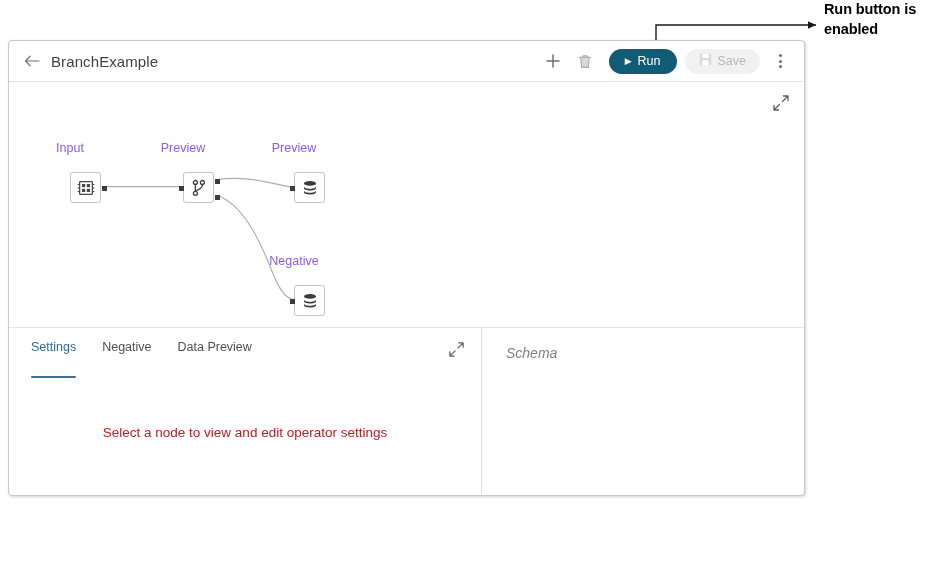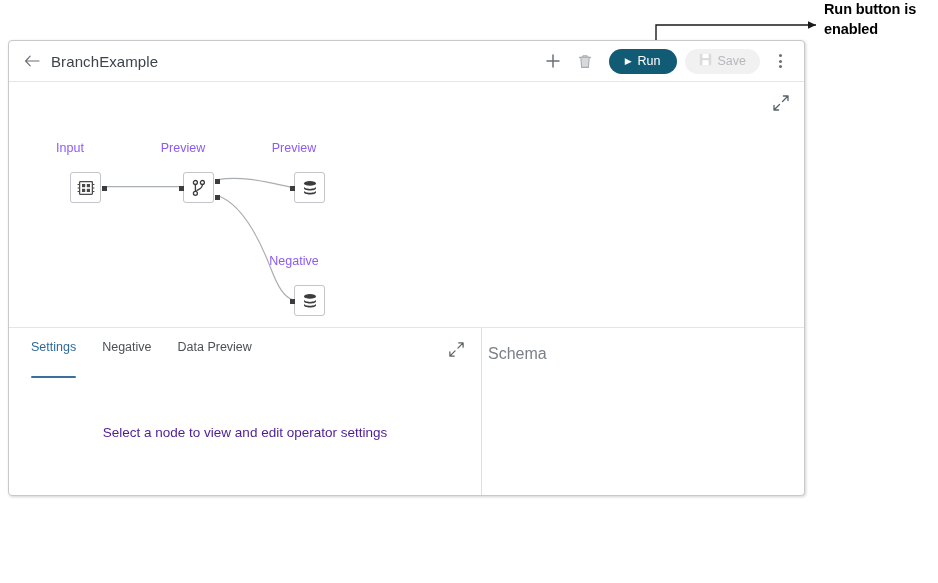--- a/index.html
+++ b/index.html
@@ -212,33 +212,34 @@
     right: 16px; top: 13px;
     width: 17px; height: 17px;
     cursor: pointer;
   }
   .settings-empty {
     position: absolute;
     left: 0; right: 0;
     top: 96px;
     text-align: center;
     font-size: 13.5px;
-    color: #4c1d95;
+    color: #b91c1c;
     line-height: 1.35;
     padding: 0 60px;
   }
   .schema-panel {
     position: relative;
     flex: 1 1 auto;
   }
   .schema-title {
     position: absolute;
-    left: 6px; top: 17px;
-    font-size: 16px;
+    left: 24px; top: 17px;
+    font-size: 14px;
     color: #7a8188;
+    font-style: italic;
   }
 </style>
 </head>
 <body>
 
 <div id="root">
 
   <div class="annotation-arrow">
     <svg width="190" height="50" viewBox="0 0 190 50">
       <path d="M16,38 L16,15 L176,15" fill="none" stroke="#1a1a1a" stroke-width="1.4"></path>

